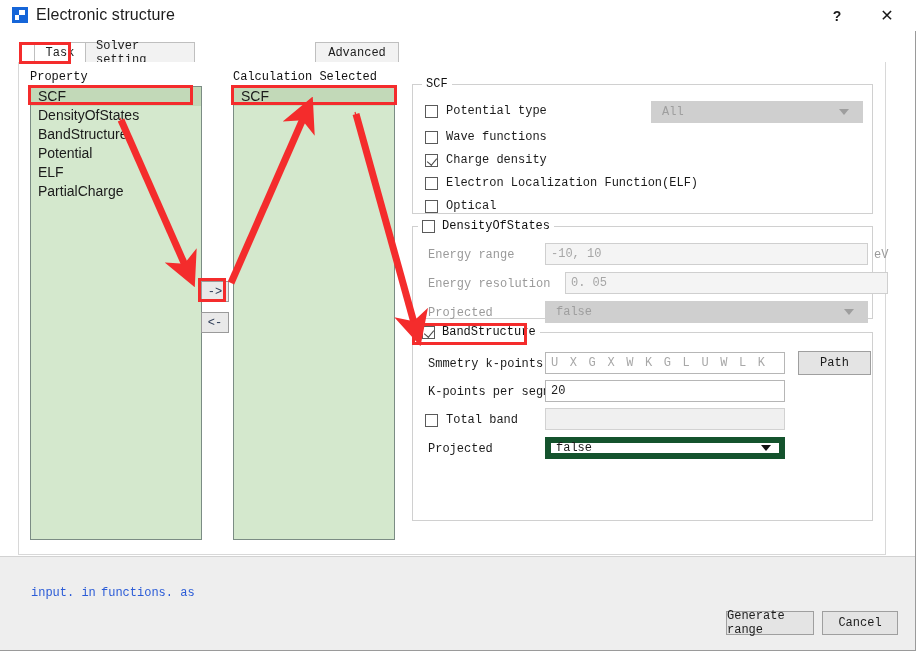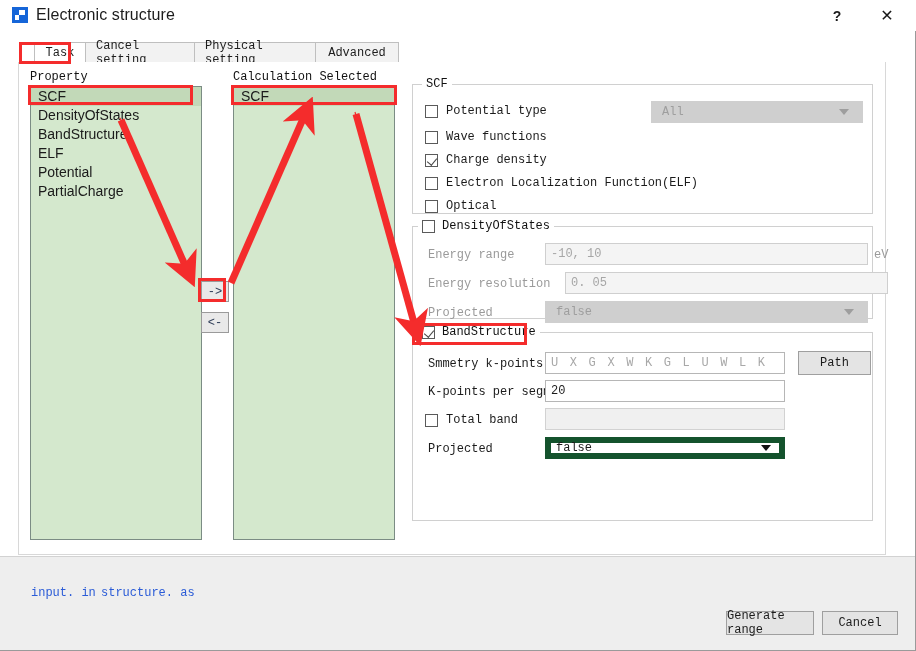--- a/index.html
+++ b/index.html
@@ -217,34 +217,33 @@
         <i class="a"></i>
         <i class="b"></i>
       </div>
     <div class="title-text">Electronic structure</div>
     <div class="win-btn help">?</div>
     <div class="win-btn close">✕</div>
   </div>
 
   <div class="tabstrip">
     <div class="tab active" style="left:0;width:52px;">Task</div>
-    <div class="tab" style="left:51px;width:110px;">Cancel setting</div>
-    <div class="tab" style="left:160px;width:122px;">Physical setting</div>
+    <div class="tab" style="left:51px;width:110px;">Solver setting</div>
     <div class="tab" style="left:281px;width:84px;">Advanced</div>
   </div>
 
   <div class="tabpage">
 
     <div class="col-label" style="left:11px;top:8px;">Property</div>
     <div class="listbox" style="left:11px;top:24px;width:172px;height:454px;">
       <div class="row sel">SCF</div>
       <div class="row">DensityOfStates</div>
       <div class="row">BandStructure</div>
+      <div class="row">Potential</div>
       <div class="row">ELF</div>
-      <div class="row">Potential</div>
       <div class="row">PartialCharge</div>
     </div>
 
     <div class="arrow-btn" style="left:182px;top:219px;">-&gt;</div>
     <div class="arrow-btn" style="left:182px;top:250px;">&lt;-</div>
 
     <div class="col-label" style="left:214px;top:8px;">Calculation Selected</div>
     <div class="listbox" style="left:214px;top:24px;width:162px;height:454px;">
       <div class="row sel">SCF</div>
     </div>
@@ -325,21 +324,21 @@
       <div class="combo" style="left:132px;top:104px;width:240px;">
         <span>false</span>
         <span class="arw"></span>
       </div>
     </div>
 
   </div>
 
   <div class="footer">
     <div class="flink" style="left:31px;top:29px;">input. in</div>
-    <div class="flink" style="left:101px;top:29px;">structure. as</div>
+    <div class="flink" style="left:101px;top:29px;">functions. as</div>
     <div class="btn" style="left:726px;top:54px;width:88px;height:24px;">Generate range</div>
     <div class="btn" style="left:822px;top:54px;width:76px;height:24px;">Cancel</div>
   </div>
 
   <div class="anno">
     <div class="rbox" style="left:19px;top:42px;width:52px;height:22px;"></div>
     <div class="rbox" style="left:28px;top:85px;width:165px;height:20px;"></div>
     <div class="rbox" style="left:231px;top:85px;width:166px;height:20px;"></div>
     <div class="rbox" style="left:198px;top:278px;width:28px;height:24px;"></div>
     <div class="rbox" style="left:412px;top:323px;width:115px;height:22px;"></div>

